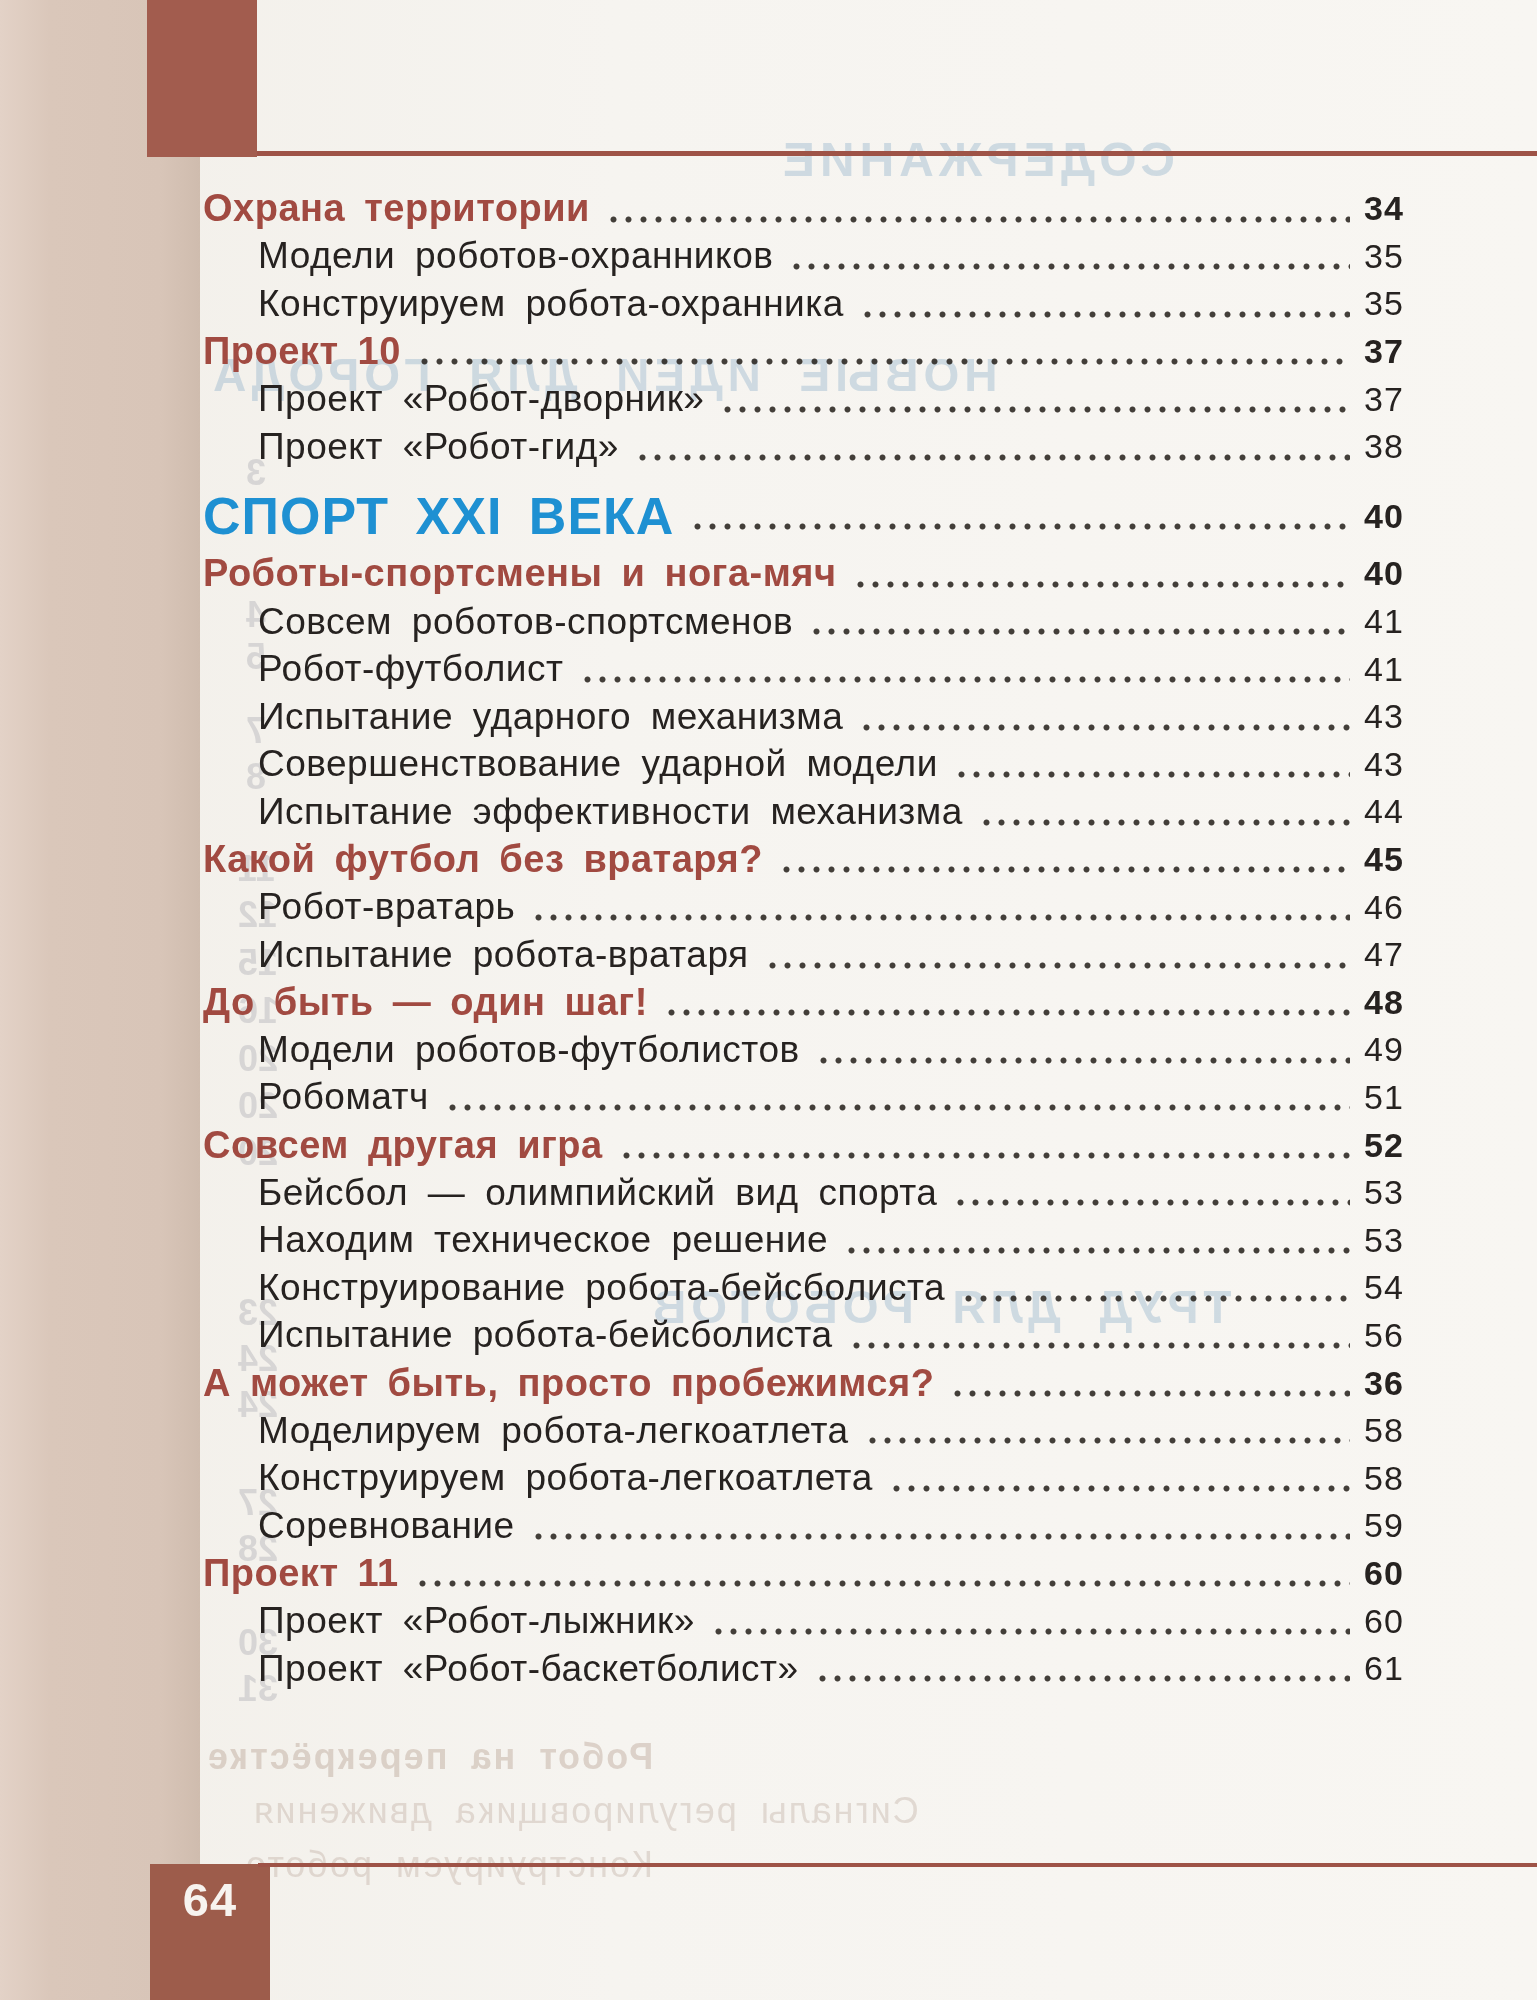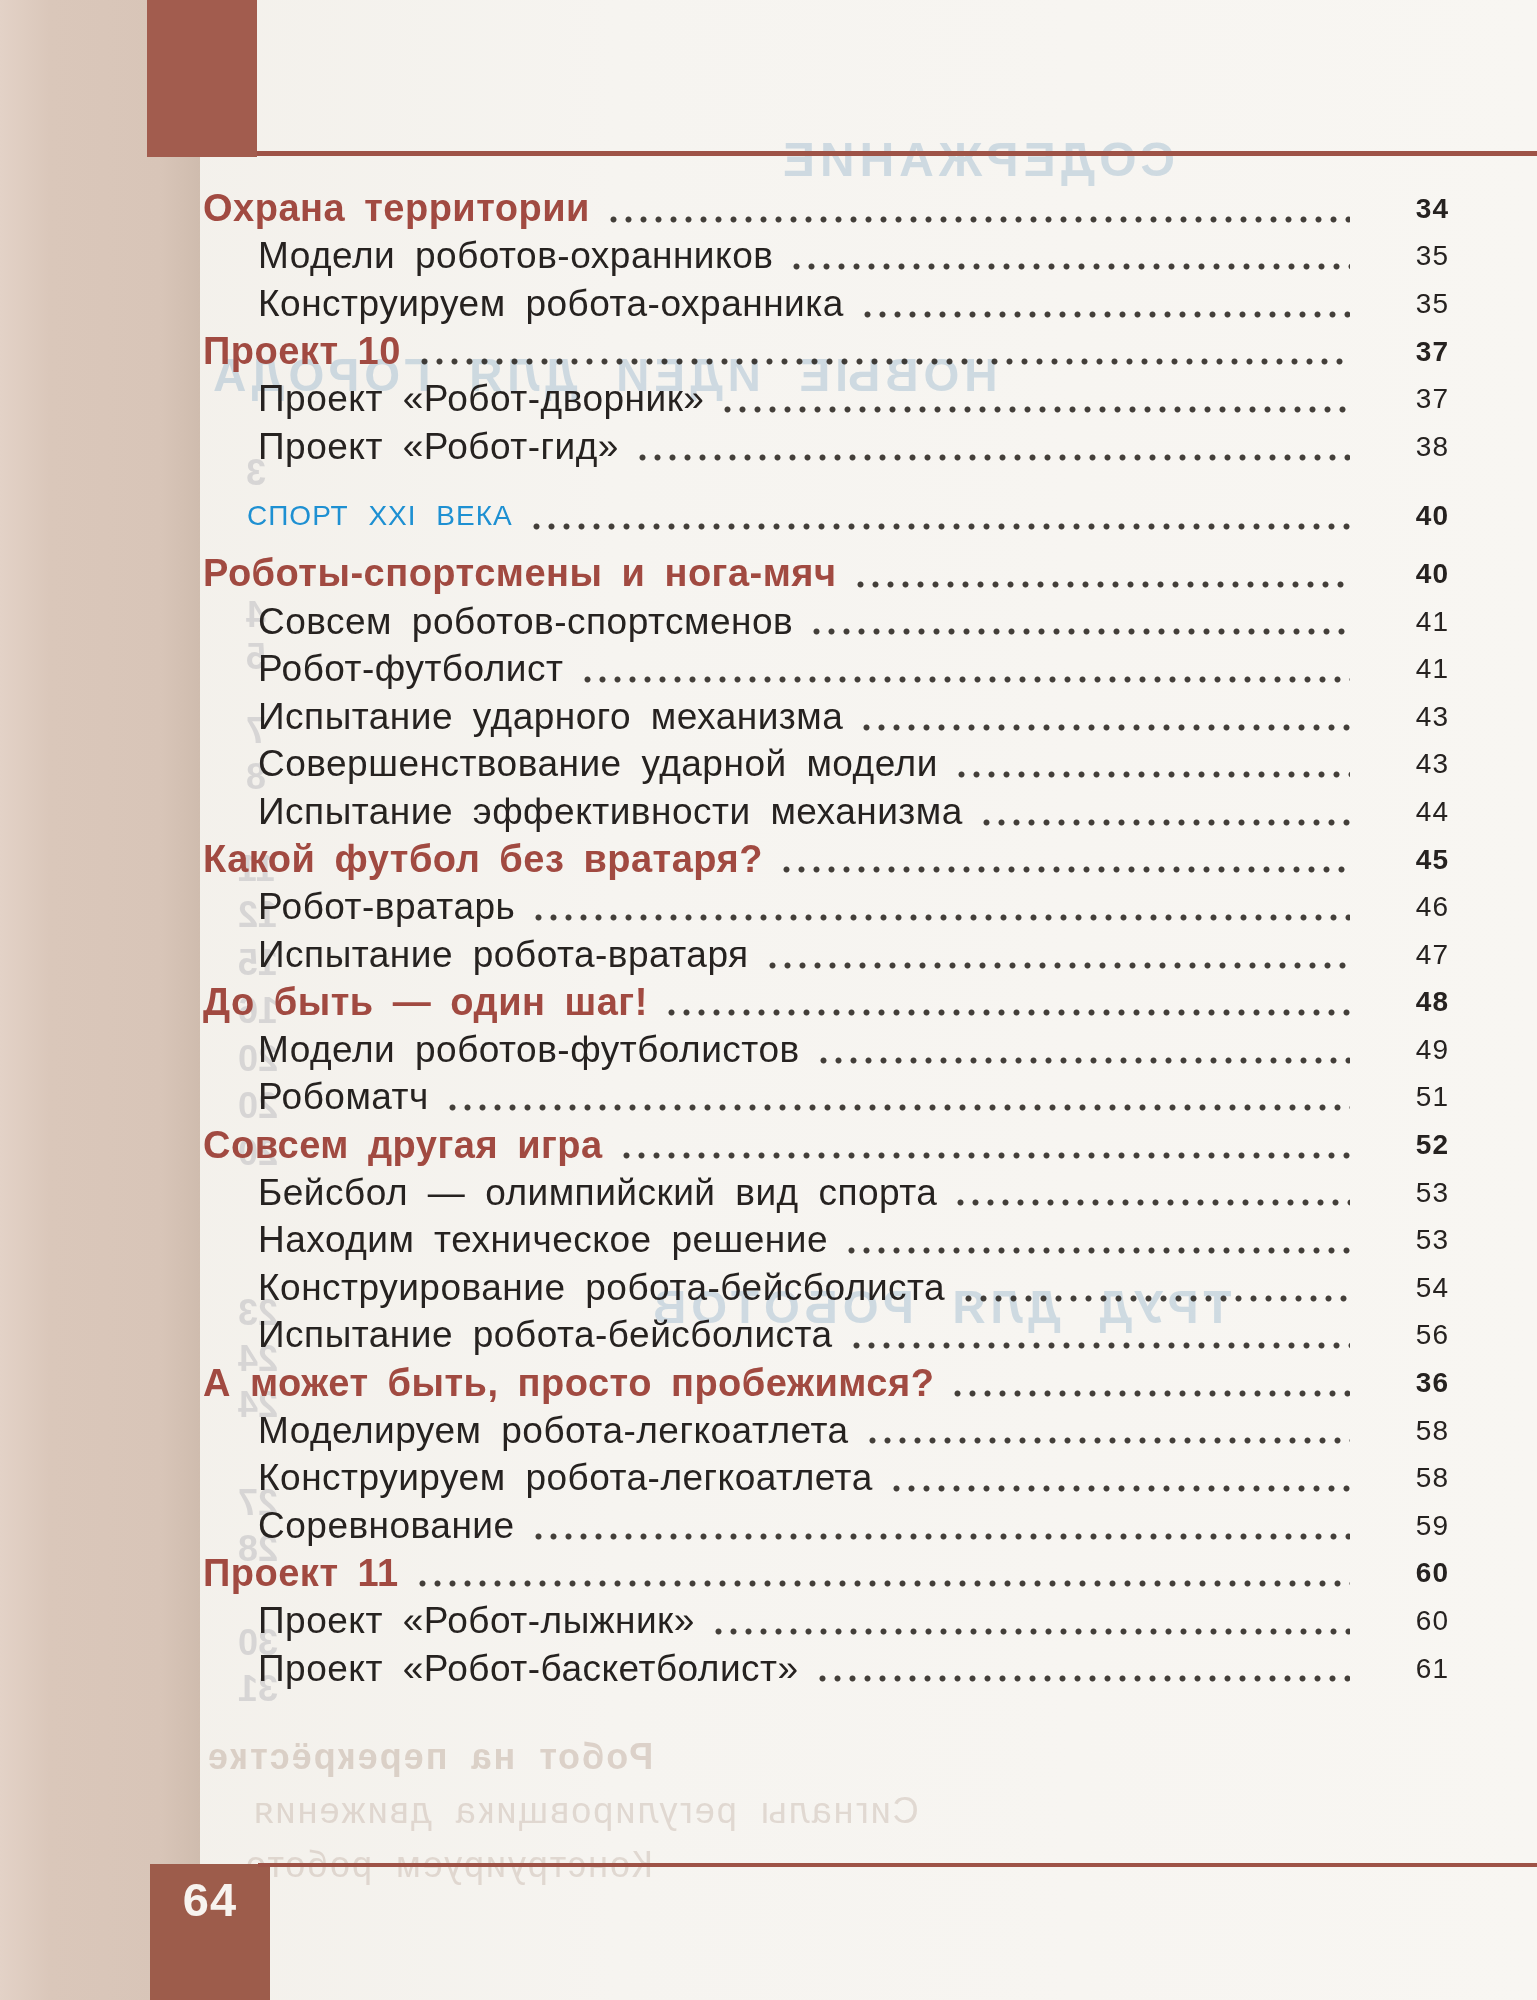--- a/index.html
+++ b/index.html
@@ -44,28 +44,28 @@
   .row .label{white-space:nowrap;}
   .style-sub .label{
     font-size:37px;color:#262220;word-spacing:9px;letter-spacing:0.5px;
     padding-left:55px;
   }
   .style-section .label{
     font-size:38px;font-weight:bold;color:#a14a41;word-spacing:8px;letter-spacing:0.5px;
   }
   .style-part{margin-top:22px;margin-bottom:10px;}
   .style-part .label{
-    font-size:28px;font-weight:normal;color:#1e90d2;word-spacing:11px;letter-spacing:1px;margin-left:44px;
+    font-size:52px;font-weight:bold;color:#1e90d2;word-spacing:11px;letter-spacing:1px;
   }
   .dots{
     flex:1;height:7px;align-self:flex-end;margin:0 14px 10px 16px;
     background-image:radial-gradient(circle,rgba(42,37,32,0.88) 2.6px,transparent 3.4px);
     background-size:15px 7px;background-repeat:repeat-x;background-position:0 50%;
   }
-  .pagenum{width:85px;text-align:right;font-size:28px;color:#262220;letter-spacing:1px;}
+  .pagenum{width:85px;text-align:left;font-size:34px;color:#262220;letter-spacing:1px;}
   .style-section .pagenum,.style-part .pagenum{font-weight:bold;}
 </style>
 </head>
 <body>
 
 <div id="scan-page">
   <div id="spine-strip"></div>
 
   <div id="ghost-layer">
       <div class="ghost ghost-blue" style="left: 778px; top: 132px; font-size: 48px;">СОДЕРЖАНИЕ</div>

